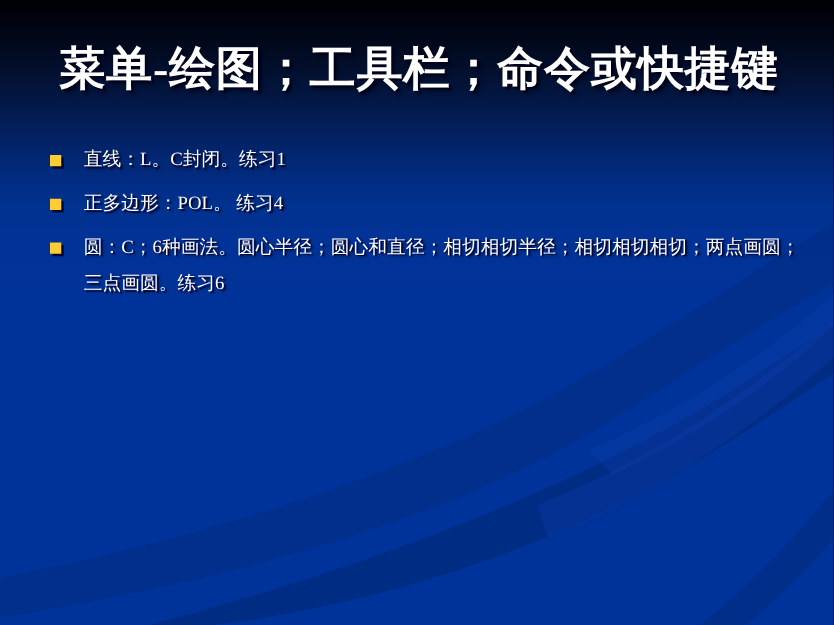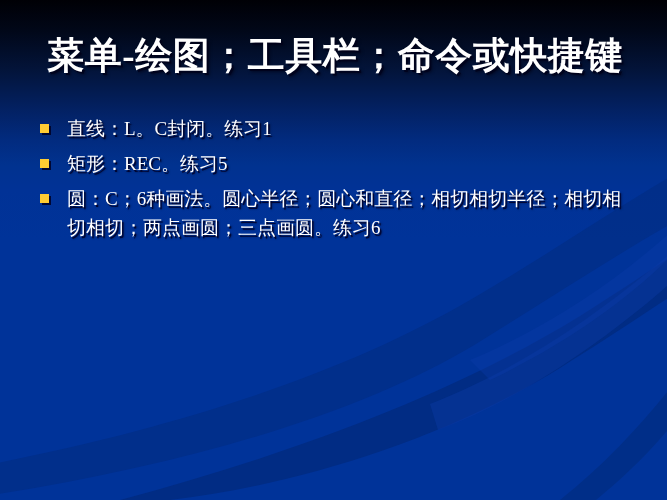--- a/index.html
+++ b/index.html
@@ -62,21 +62,21 @@
     top: 114px;
     width: 600px;
     list-style: none;
     margin: 0;
     padding: 0;
   }
   .bullet-item {
     position: relative;
     padding-left: 27px;
     margin: 0 0 6px 0;
-    font-size: 19px;
+    font-size: 15px;
     line-height: 29px;
     color: #ffffff;
     text-shadow: 1.5px 1.5px 0 rgba(0,0,40,0.8),
                  2px 2px 2px rgba(0,0,25,0.6);
   }
   .bullet-marker {
     position: absolute;
     left: 0;
     top: 10px;
     width: 9px;
@@ -117,21 +117,21 @@
     <span id="title-text">菜单-绘图；工具栏；命令或快捷键</span>
   </div>
 
   <ul id="bullet-list">
     <li class="bullet-item">
       <span class="bullet-marker"></span>
       <span class="bullet-label">直线：L。C封闭。练习1</span>
     </li>
     <li class="bullet-item">
       <span class="bullet-marker"></span>
-      <span class="bullet-label">矩形：REC。练习5</span>
+      <span class="bullet-label">正多边形：POL。 练习4</span>
     </li>
     <li class="bullet-item">
       <span class="bullet-marker"></span>
       <span class="bullet-label">圆：C；6种画法。圆心半径；圆心和直径；相切相切半径；相切相切相切；两点画圆；三点画圆。练习6</span>
     </li>
   </ul>
 
 </div>
 
 </body></html>

